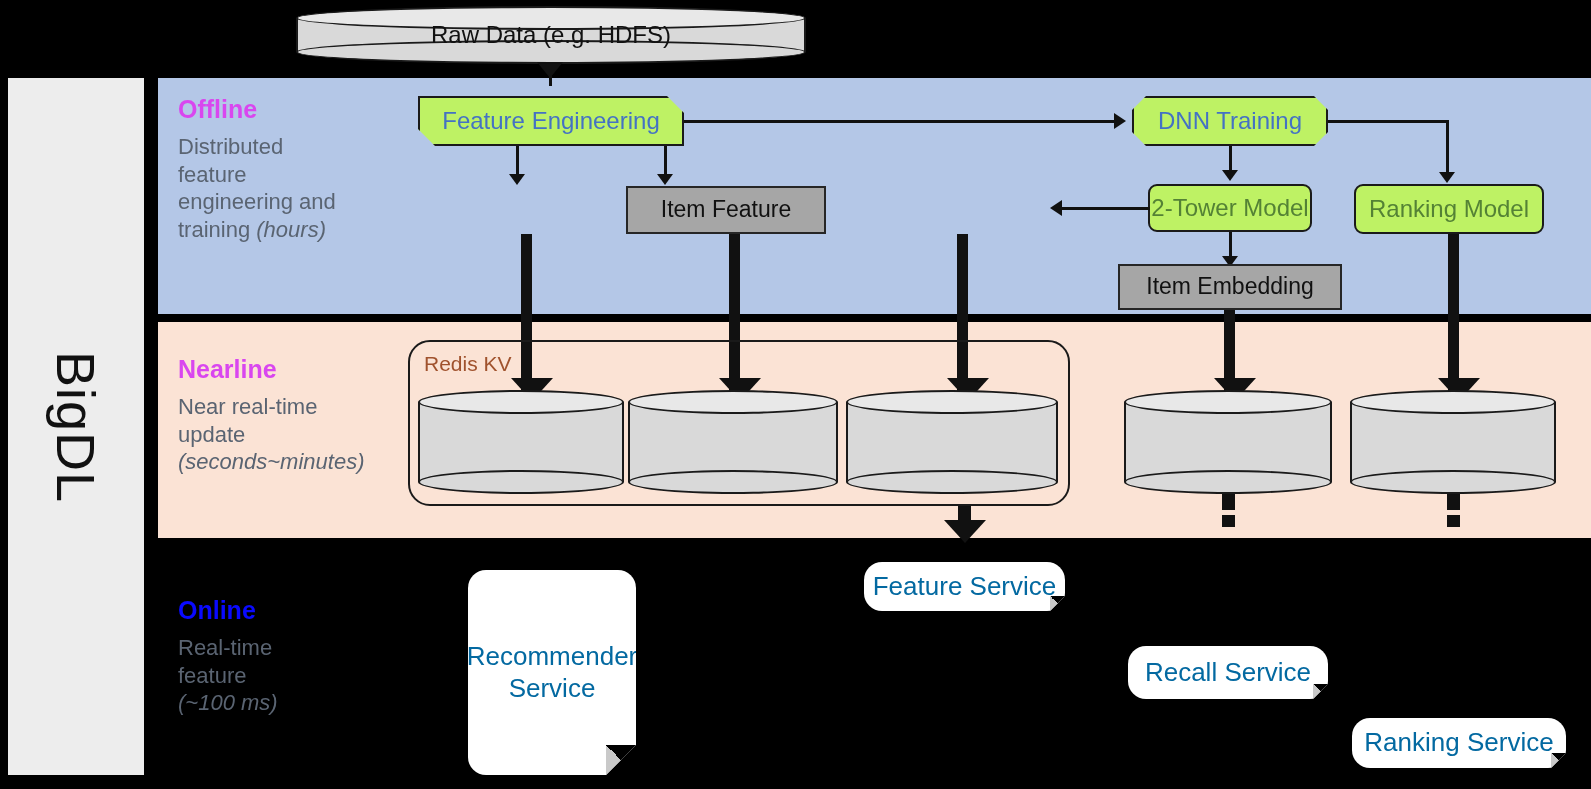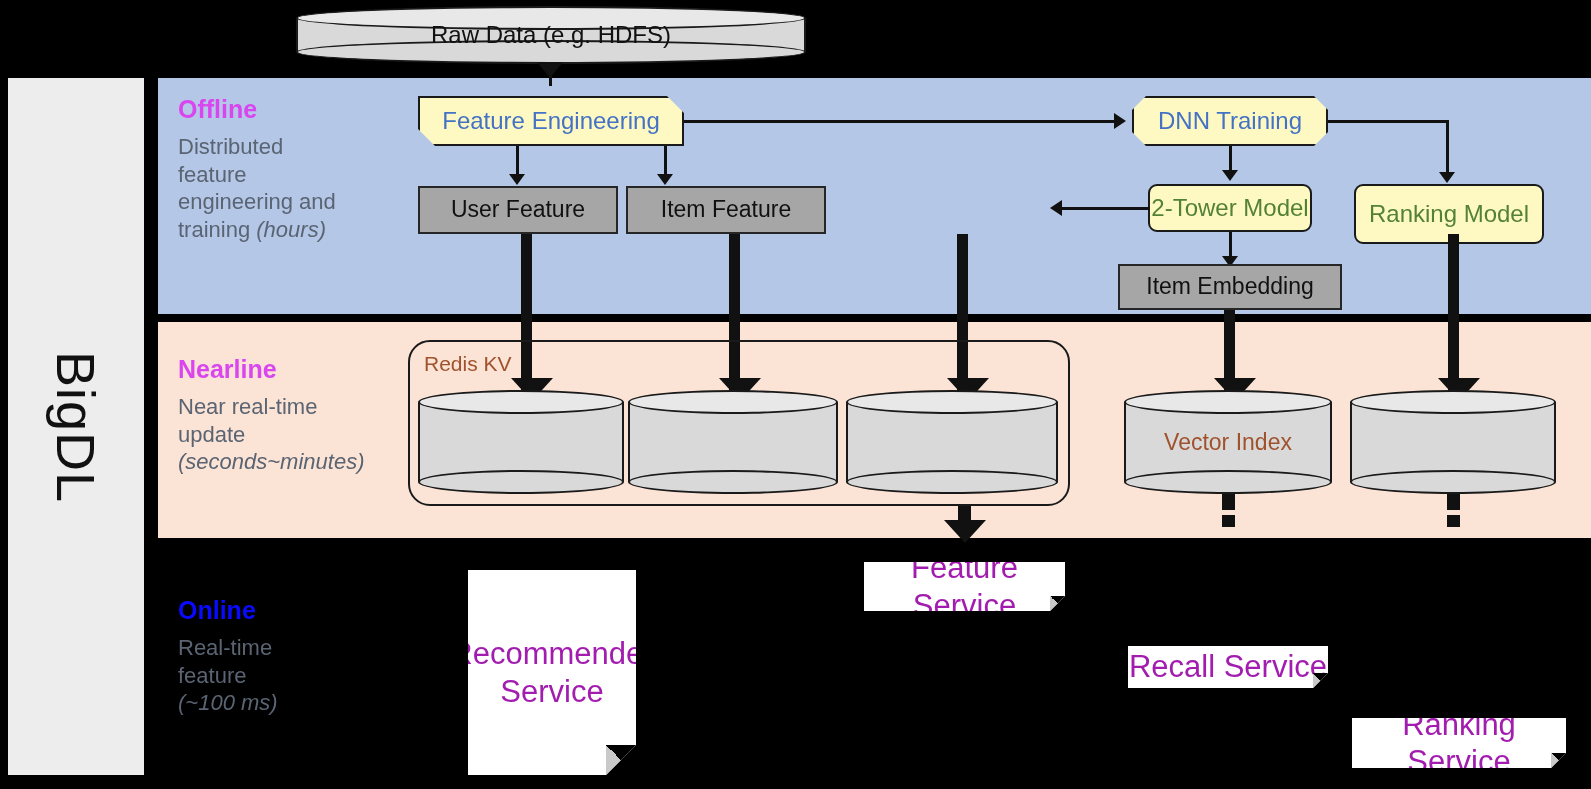--- a/index.html
+++ b/index.html
@@ -27,21 +27,21 @@
   #lbl-nearline{left:178px;top:355px;}
   #lbl-online{left:178px;top:596px;}
   #lbl-online .ttl{color:#0a0aff;}
   #lbl-online .sub{color:#5a6472;}
 
   
   .node{position:absolute;box-sizing:border-box;display:flex;align-items:center;
         justify-content:center;text-align:center;line-height:1.12;}
 
   .gray-box{background:#a6a6a6;border:2px solid #262626;color:#111;font-size:23px;}
-  .proc{background:#fef9c3;border:2.5px solid #1a1a1a;border-radius:9px;font-size:24px;}
+  .proc{background:#bef264;border:2.5px solid #1a1a1a;border-radius:9px;font-size:24px;}
   .proc.blue{color:#4472c4;}
   .proc.green{color:#548235;}
 
   
   .notch-tr-bl{border-radius:0;
      clip-path:polygon(0 0, calc(100% - 17px) 0, 100% 17px, 100% 100%, 17px 100%, 0 calc(100% - 17px));}
   .notch-both{border-radius:4px;
      clip-path:polygon(14px 0, calc(100% - 14px) 0, 100% 14px, 100% calc(100% - 14px),
                        calc(100% - 14px) 100%, 14px 100%, 0 calc(100% - 14px), 0 14px);}
 
@@ -55,23 +55,23 @@
             background:#d9d9d9;border:2.5px solid #1a1a1a;box-sizing:border-box;}
   .cyl .cap{position:absolute;left:0;right:0;top:50%;transform:translateY(-50%);
             text-align:center;font-size:23px;color:#a0522d;z-index:3;}
 
   
   #redis-group{position:absolute;left:408px;top:340px;width:662px;height:166px;
       border:2.5px solid #1a1a1a;border-radius:22px;box-sizing:border-box;background:transparent;}
   #redis-label{position:absolute;left:424px;top:352px;font-size:21px;color:#a0522d;z-index:6;}
 
   
-  .note{position:absolute;background:#fff;color:#a21caf;display:flex;align-items:center;
-        justify-content:center;text-align:center;font-size:31px;line-height:1.2;
-        clip-path:polygon(0 0,100% 0,100% calc(100% - 15px),calc(100% - 15px) 100%,0 100%);}
+  .note{position:absolute;background:#fff;color:#0369a1;display:flex;align-items:center;
+        justify-content:center;text-align:center;font-size:26px;line-height:1.2;
+        clip-path:polygon(0 0,100% 0,100% calc(100% - 15px),calc(100% - 15px) 100%,0 100%);border-radius:18px;}
   .note .fold{position:absolute;right:0;bottom:0;width:15px;height:15px;
         background:linear-gradient(225deg,#000 0 50%,#c9c9c9 50% 100%);}
   .note.big{clip-path:polygon(0 0,100% 0,100% calc(100% - 30px),calc(100% - 30px) 100%,0 100%);}
   .note.big .fold{width:30px;height:30px;}
 
   
   .ln{position:absolute;background:#111;}
   .thin-v{width:2.5px;}
   .thin-h{height:2.5px;}
   .thick-v{width:11px;}
@@ -152,35 +152,32 @@
   <div class="ln thin-v" style="left:664px;top:146px;height:32px;"></div>
   <div class="ar-dn" style="left:657px;top:174px;"></div>
 
   <div class="ln thin-v" style="left:1229px;top:146px;height:28px;"></div>
   <div class="ar-dn" style="left:1222px;top:170px;"></div>
 
   <div class="ln thin-h" style="left:1328px;top:120px;width:120px;"></div>
   <div class="ln thin-v" style="left:1446px;top:120px;height:56px;"></div>
   <div class="ar-dn" style="left:1439px;top:172px;"></div>
 
-  <div class="node gray-box" style="left:418px;top:186px;width:200px;height:48px;">
-    <span>User Feature</span>
-  </div>
   <div class="node gray-box" style="left:626px;top:186px;width:200px;height:48px;">
     <span>Item Feature</span>
   </div>
 
   <div class="node proc green" style="left:1148px;top:184px;width:164px;height:48px;">
     <span>2-Tower Model</span>
   </div>
 
   <div class="ln thin-h" style="left:1062px;top:207px;width:88px;"></div>
   <div class="ar-lf" style="left:1050px;top:200px;"></div>
 
-  <div class="node proc green" style="left:1354px;top:184px;width:190px;height:60px;">
+  <div class="node proc green" style="left:1354px;top:184px;width:190px;height:50px;">
     <span>Ranking Model</span>
   </div>
 
   <div class="ln thin-v" style="left:1229px;top:232px;height:28px;"></div>
   <div class="ar-dn" style="left:1222px;top:256px;"></div>
 
   <div class="node gray-box" style="left:1118px;top:264px;width:224px;height:46px;">
     <span>Item Embedding</span>
   </div>
 
@@ -218,21 +215,20 @@
     <div class="body"></div>
     <div class="bot"></div>
     <div class="top"></div>
     <div class="cap"></div>
   </div>
 
   <div class="cyl" style="left:1124px;top:390px;width:208px;height:104px;">
     <div class="body"></div>
     <div class="bot"></div>
     <div class="top"></div>
-    <div class="cap">Vector Index</div>
   </div>
   <div class="cyl" style="left:1350px;top:390px;width:206px;height:104px;">
     <div class="body"></div>
     <div class="bot"></div>
     <div class="top"></div>
   </div>
 
   <div class="dash" style="left:958px;top:506px;height:16px;"></div>
   <div class="ar-dn big" style="left:944px;top:520px;"></div>
 
@@ -245,21 +241,21 @@
   <div class="note big" style="left:468px;top:570px;width:168px;height:205px;">
     <span>Recommender Service</span>
     <span class="fold"></span>
   </div>
 
   <div class="note" style="left:864px;top:562px;width:201px;height:49px;">
     <span>Feature Service</span>
     <span class="fold"></span>
   </div>
 
-  <div class="note" style="left:1128px;top:646px;width:200px;height:42px;">
+  <div class="note" style="left:1128px;top:646px;width:200px;height:53px;">
     <span>Recall Service</span>
     <span class="fold"></span>
   </div>
 
   <div class="note" style="left:1352px;top:718px;width:214px;height:50px;">
     <span>Ranking Service</span>
     <span class="fold"></span>
   </div>
 
 </div>

